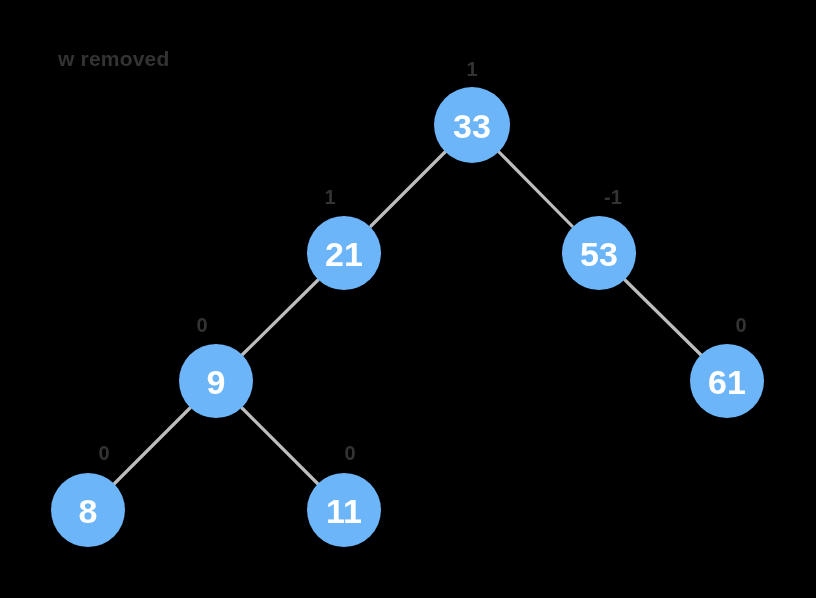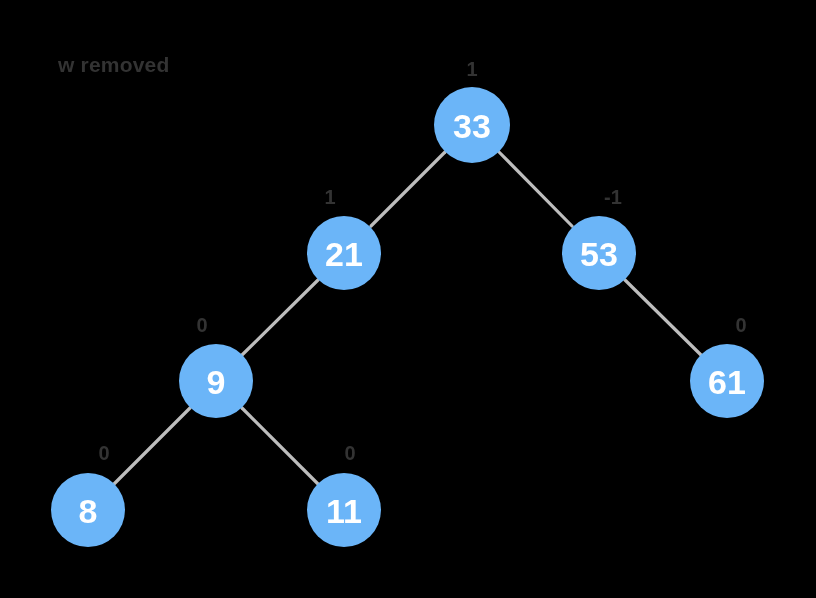--- a/index.html
+++ b/index.html
@@ -17,21 +17,21 @@
   #canvas {
     position: absolute;
     left: 0;
     top: 0;
     width: 816px;
     height: 598px;
   }
   .caption {
     position: absolute;
     left: 58px;
-    top: 53px;
+    top: 47px;
     font-size: 21px;
     font-weight: bold;
     color: #333333;
     letter-spacing: 0.2px;
     white-space: nowrap;
   }
   .edge {
     stroke: #bdbdbd;
     stroke-width: 3.2;
     stroke-linecap: round;

